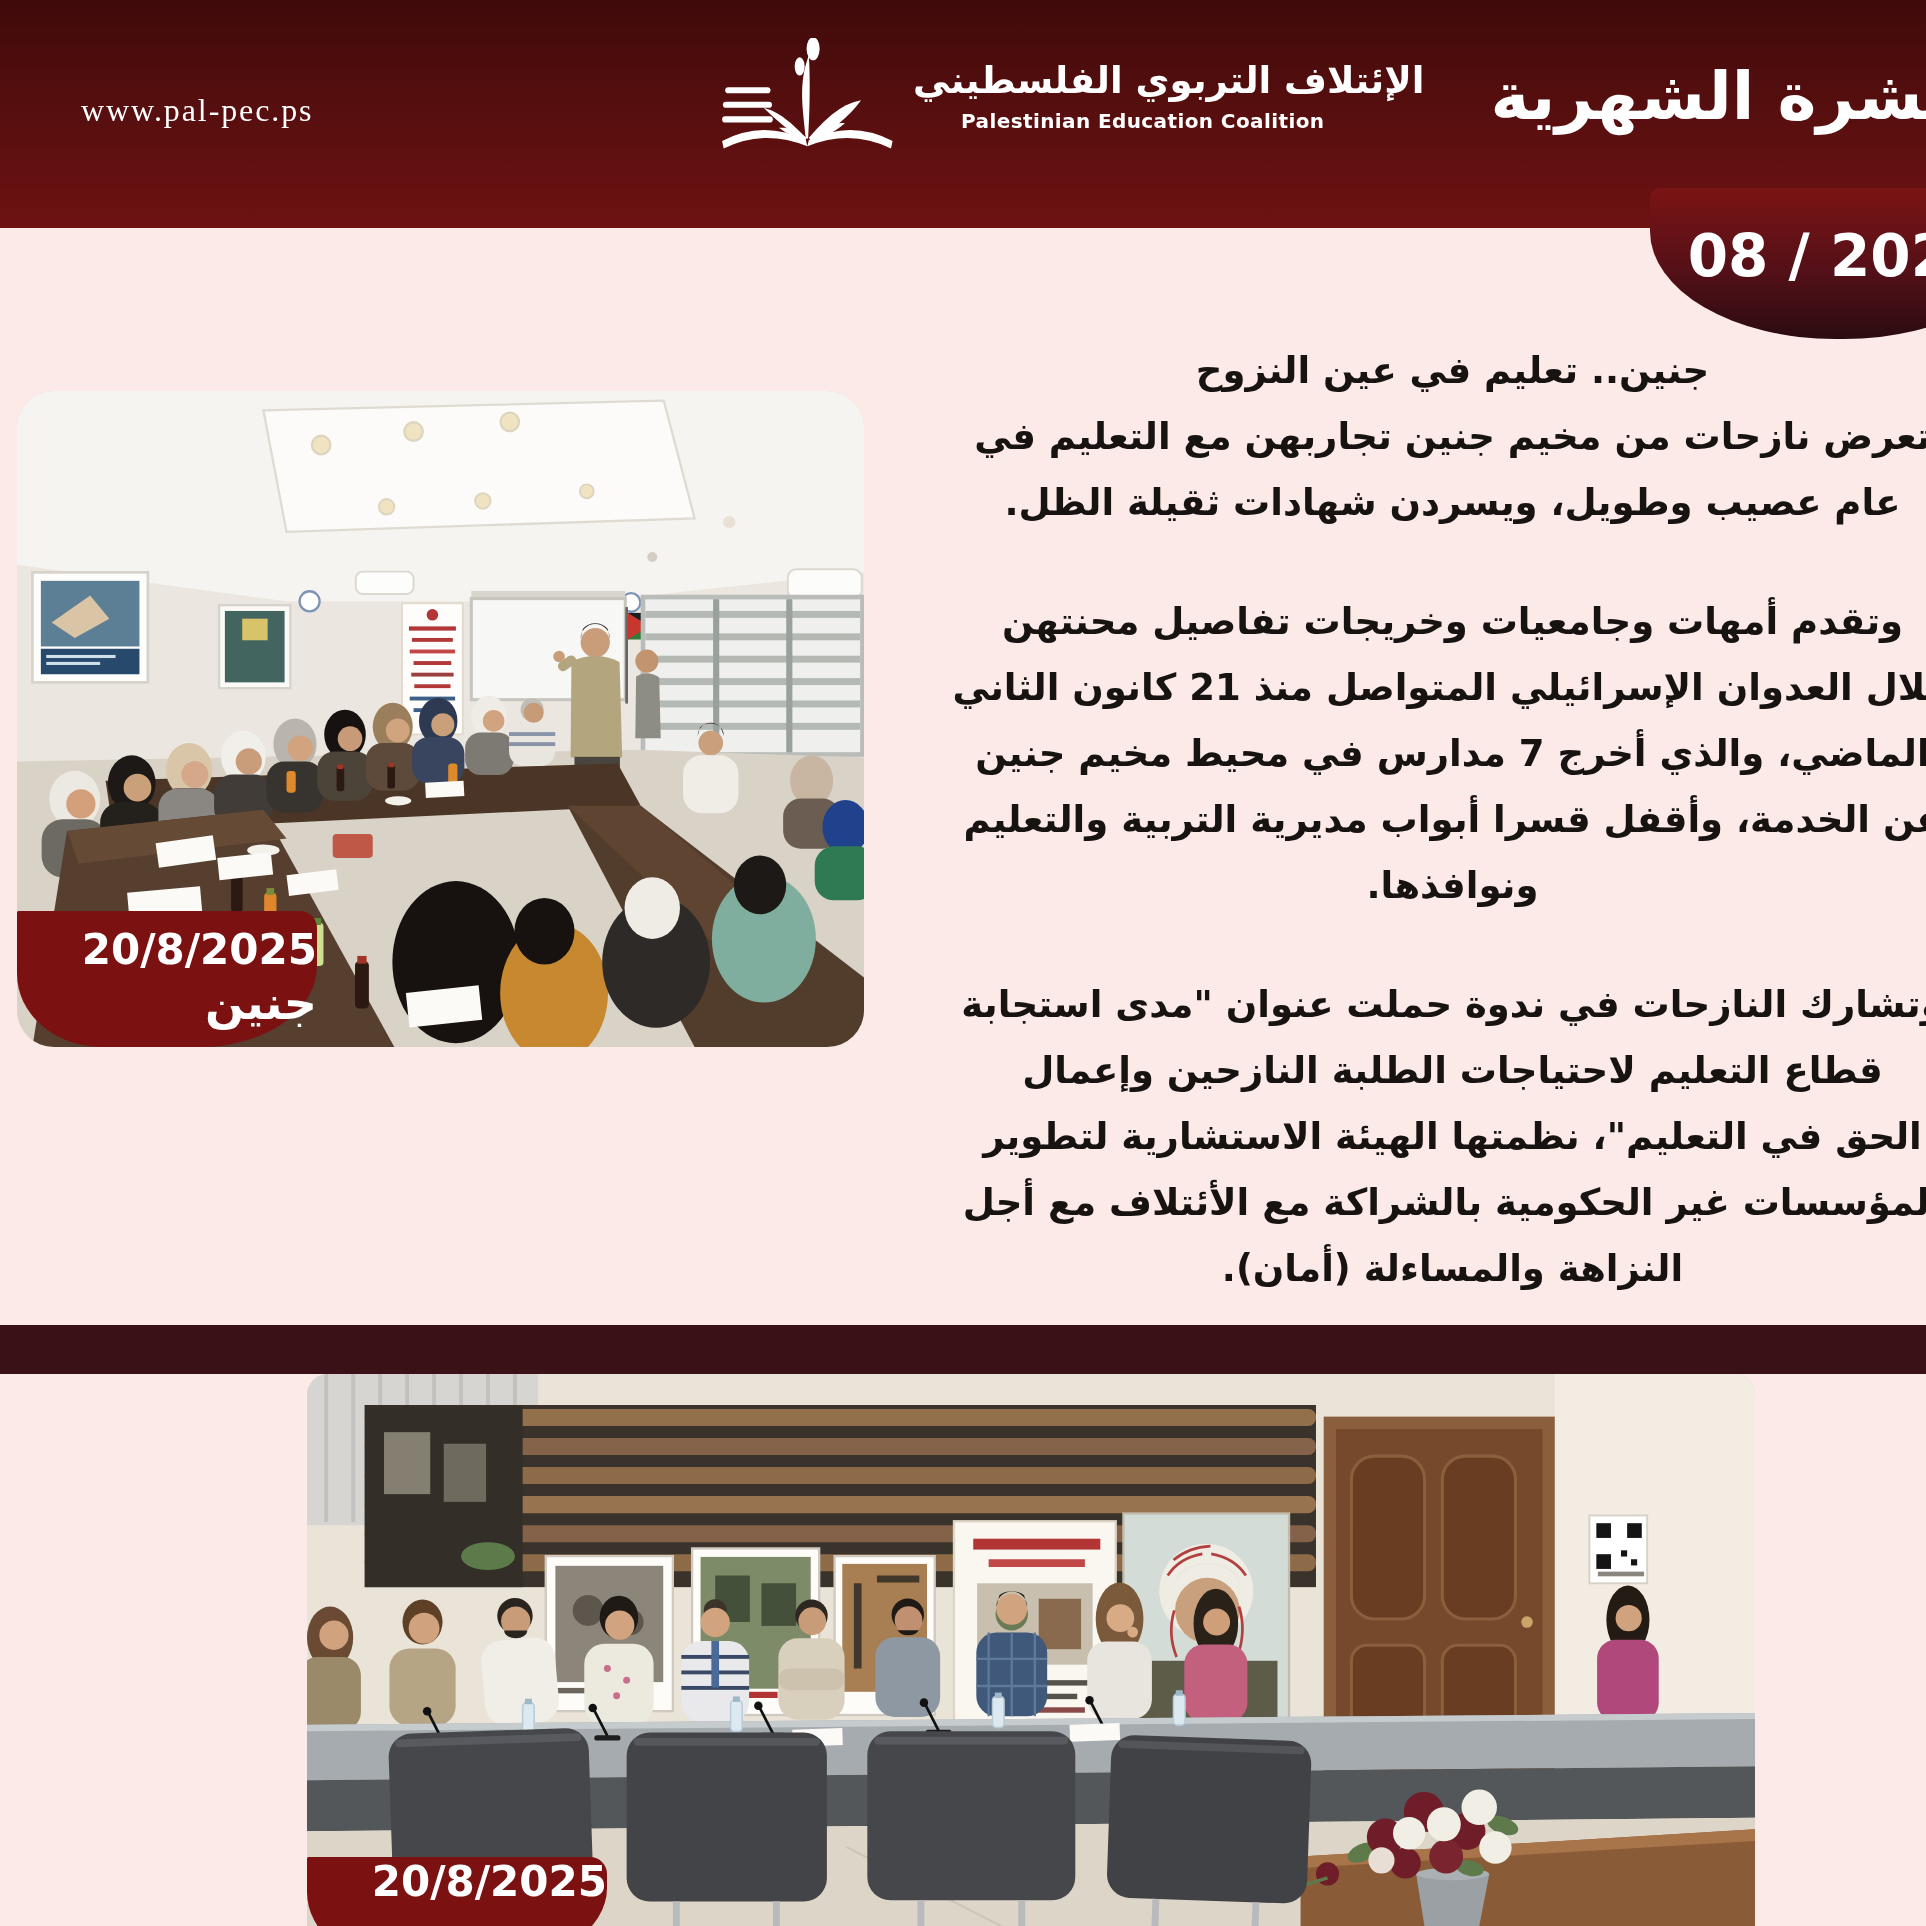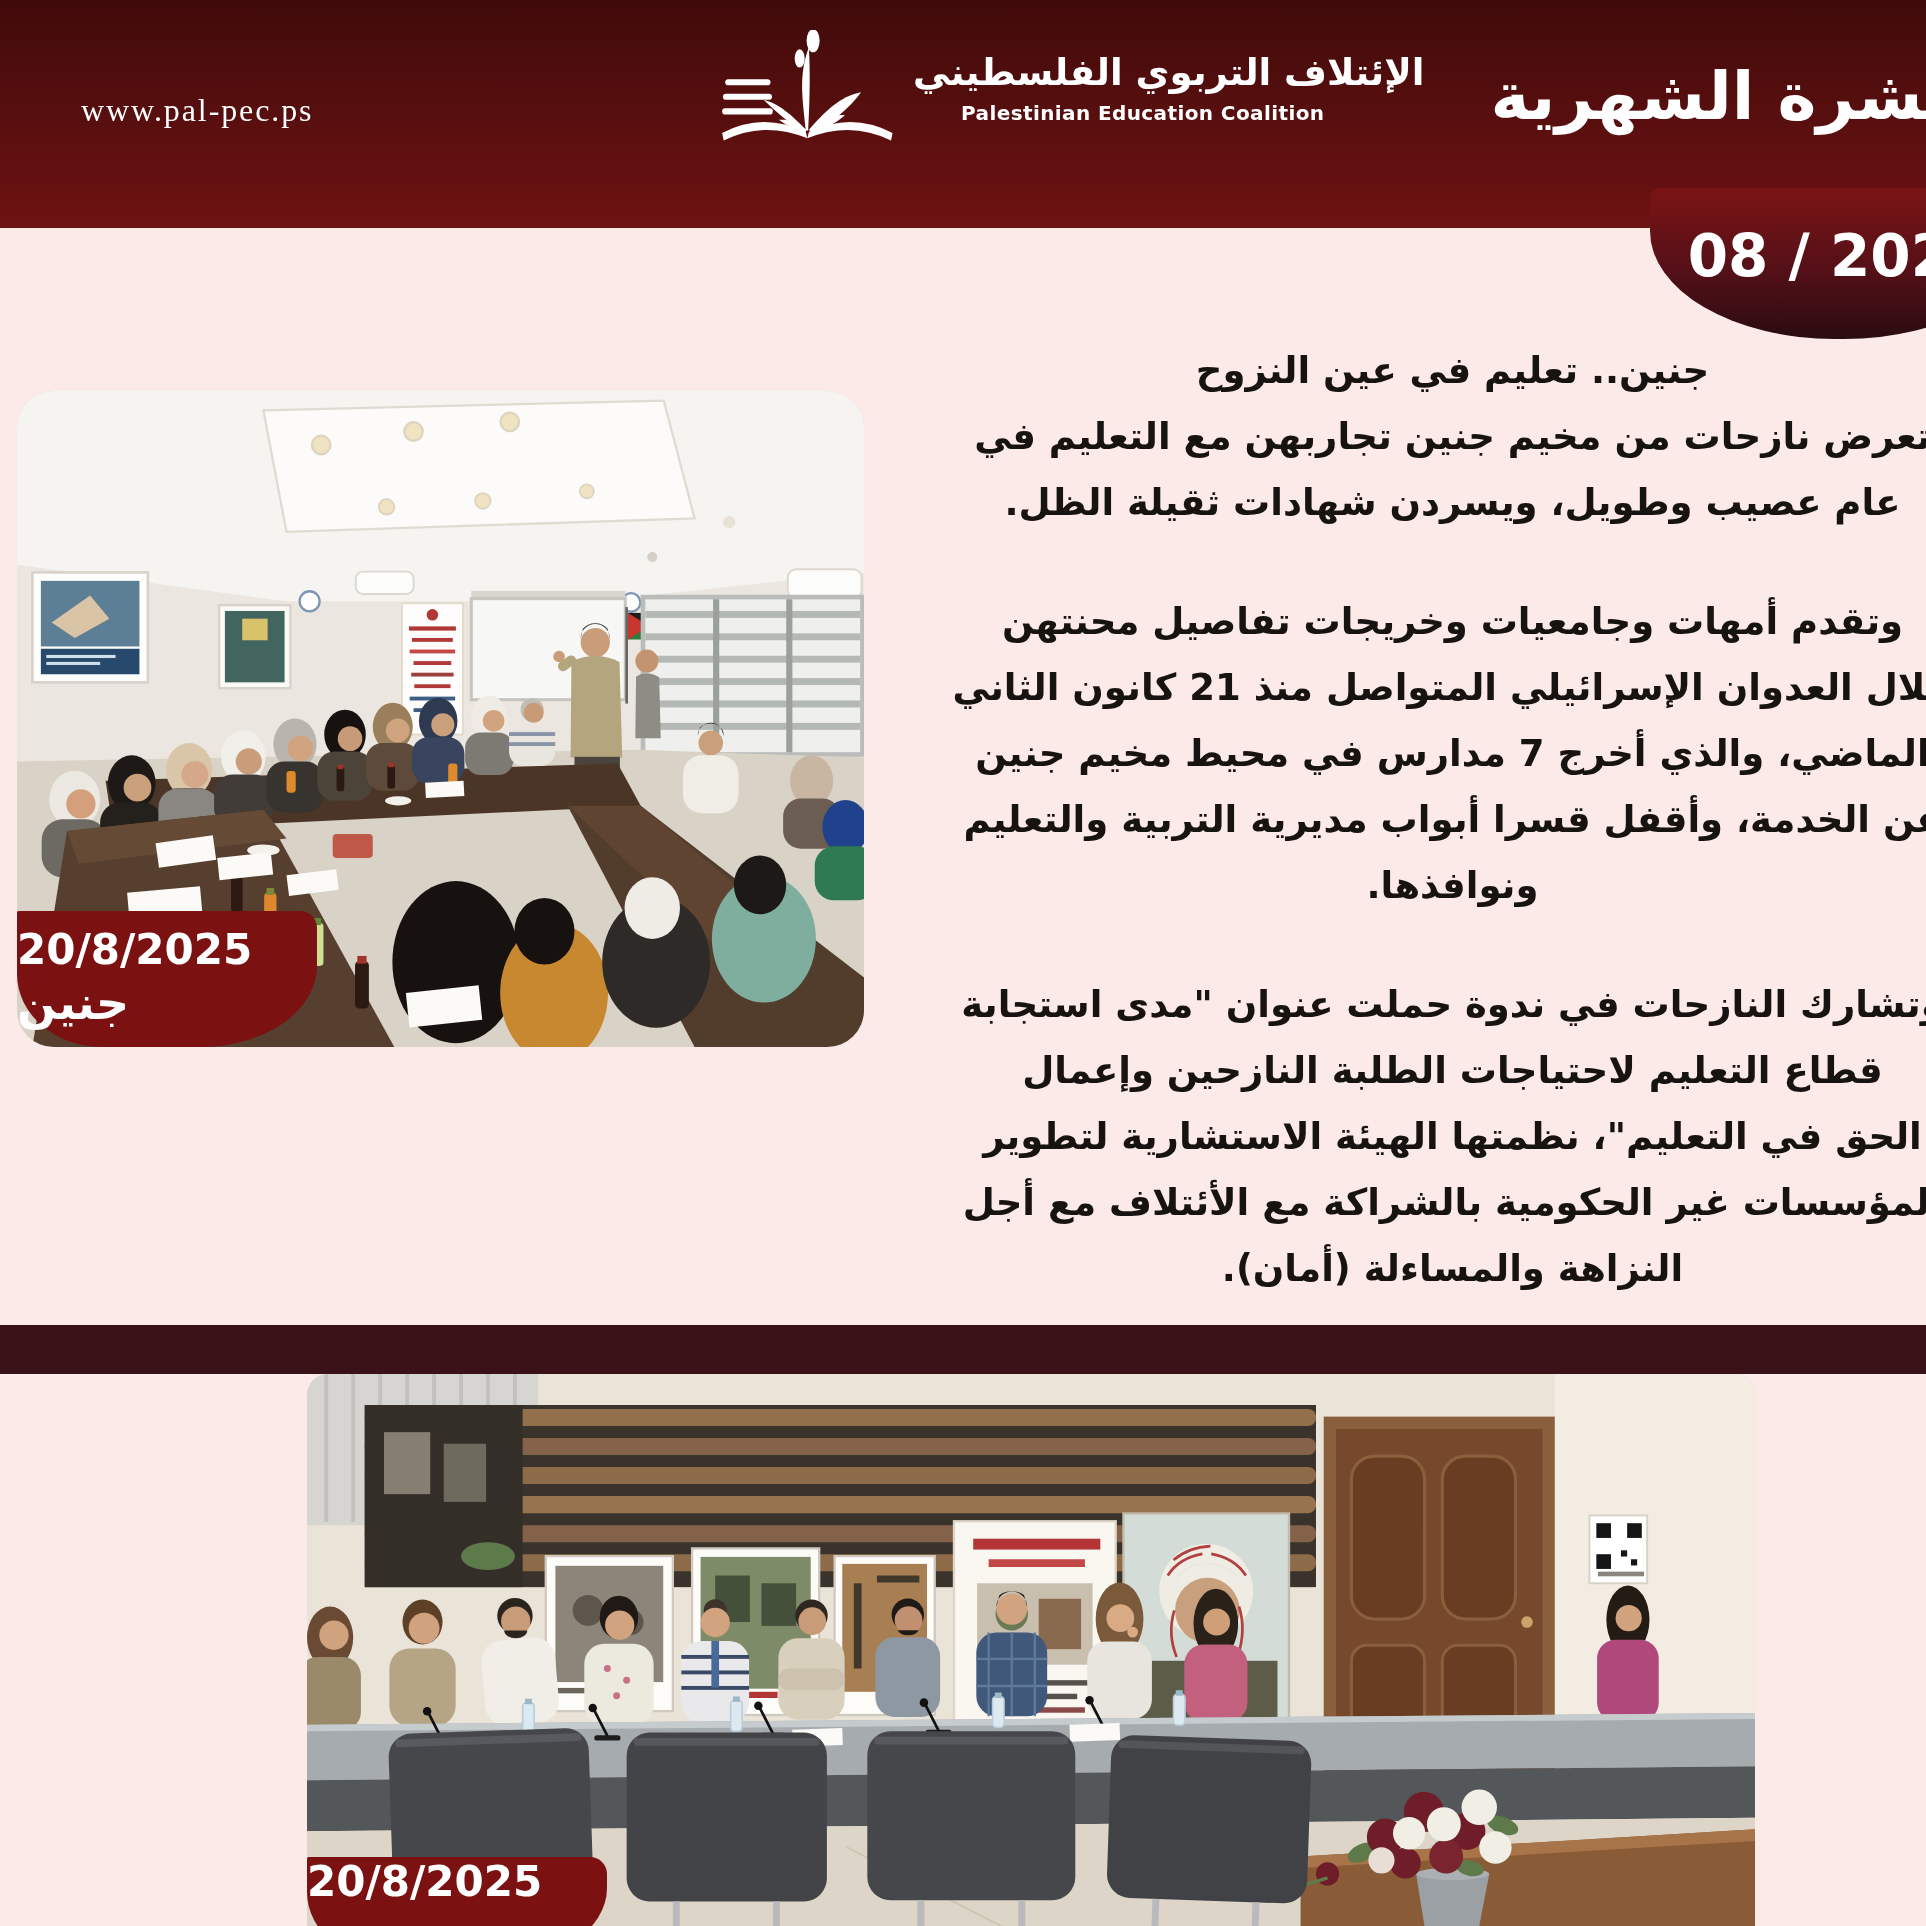--- a/index.html
+++ b/index.html
@@ -5,42 +5,42 @@
   html,body{margin:0;padding:0;}
   body{background:#fceae8;}
   .page{position:relative;width:2046px;height:2648px;background:#fceae8;overflow:hidden;
         font-family:"DejaVu Sans",sans-serif;}
 
   
   .header{position:absolute;left:0;top:0;width:2046px;height:228px;
           background:linear-gradient(180deg,#400a0a 0%,#5a0f0f 55%,#6e1212 100%);}
   .site-url{position:absolute;left:81px;top:92px;color:#ffffff;font-size:32px;
             letter-spacing:1.9px;font-weight:400;font-family:Liberation Serif, serif;}
-  .logo{position:absolute;left:718px;top:30px;height:123px;display:flex;align-items:flex-start;color:#fff;}
+  .logo{position:absolute;left:718px;top:38px;height:123px;display:flex;align-items:flex-start;color:#fff;}
   .logo svg{width:181px;height:119px;flex:0 0 auto;}
   .logo-text{margin-left:14px;margin-top:23px;text-align:left;}
   .logo-ar{font-size:37px;font-weight:700;direction:rtl;line-height:1.1;white-space:nowrap;}
   .logo-en{font-size:20px;font-weight:700;letter-spacing:0.4px;margin-top:7px;white-space:nowrap;margin-left:48px;}
   .news-title{position:absolute;right:47px;top:58px;color:#fff;font-size:66px;font-weight:700;
               direction:rtl;white-space:nowrap;}
 
   .issue-badge{position:absolute;left:1650px;top:188px;width:379px;height:151px;
                background:linear-gradient(180deg,#7b1414 0%,#541018 55%,#2a0c10 100%);
                border-radius:10px 10px 0 0;
                border-bottom-left-radius:185px 108px;border-bottom-right-radius:185px 108px;
                color:#fff;font-size:58px;font-weight:700;display:flex;align-items:center;
                justify-content:center;padding-bottom:15.4px;box-sizing:border-box;direction:ltr;z-index:4;}
 
   
   .photo{position:absolute;overflow:hidden;background:#d8d2c6;}
   .photo svg{display:block;width:100%;height:100%;}
   .photo1{left:17px;top:391px;width:847px;height:656px;border-radius:37px;}
   .photo2{left:307px;top:1374px;width:1448px;height:591px;border-radius:21px;}
   .photo-badge{position:absolute;left:0;bottom:0;background:#7c1111;color:#fff;
-               display:flex;flex-direction:column;align-items:flex-start;justify-content:center;
+               display:flex;flex-direction:column;align-items:flex-end;justify-content:center;
                font-weight:700;z-index:3;}
   .photo1 .photo-badge{width:300px;height:136px;
       border-radius:1.5px 17px 0 0;border-bottom-right-radius:116px 81px;border-bottom-left-radius:85px 73px;}
   .photo2 .photo-badge{width:300px;height:108px;
       border-radius:1.5px 17px 0 0;border-bottom-right-radius:116px 77px;border-bottom-left-radius:92px 73px;}
   .badge-date{font-size:42px;direction:ltr;line-height:1.1;}
   .badge-loc{font-size:46px;direction:rtl;line-height:1.2;margin-top:2px;}
 
   
   .divider{position:absolute;left:0;top:1325px;width:2046px;height:49px;background:#3a1116;}

